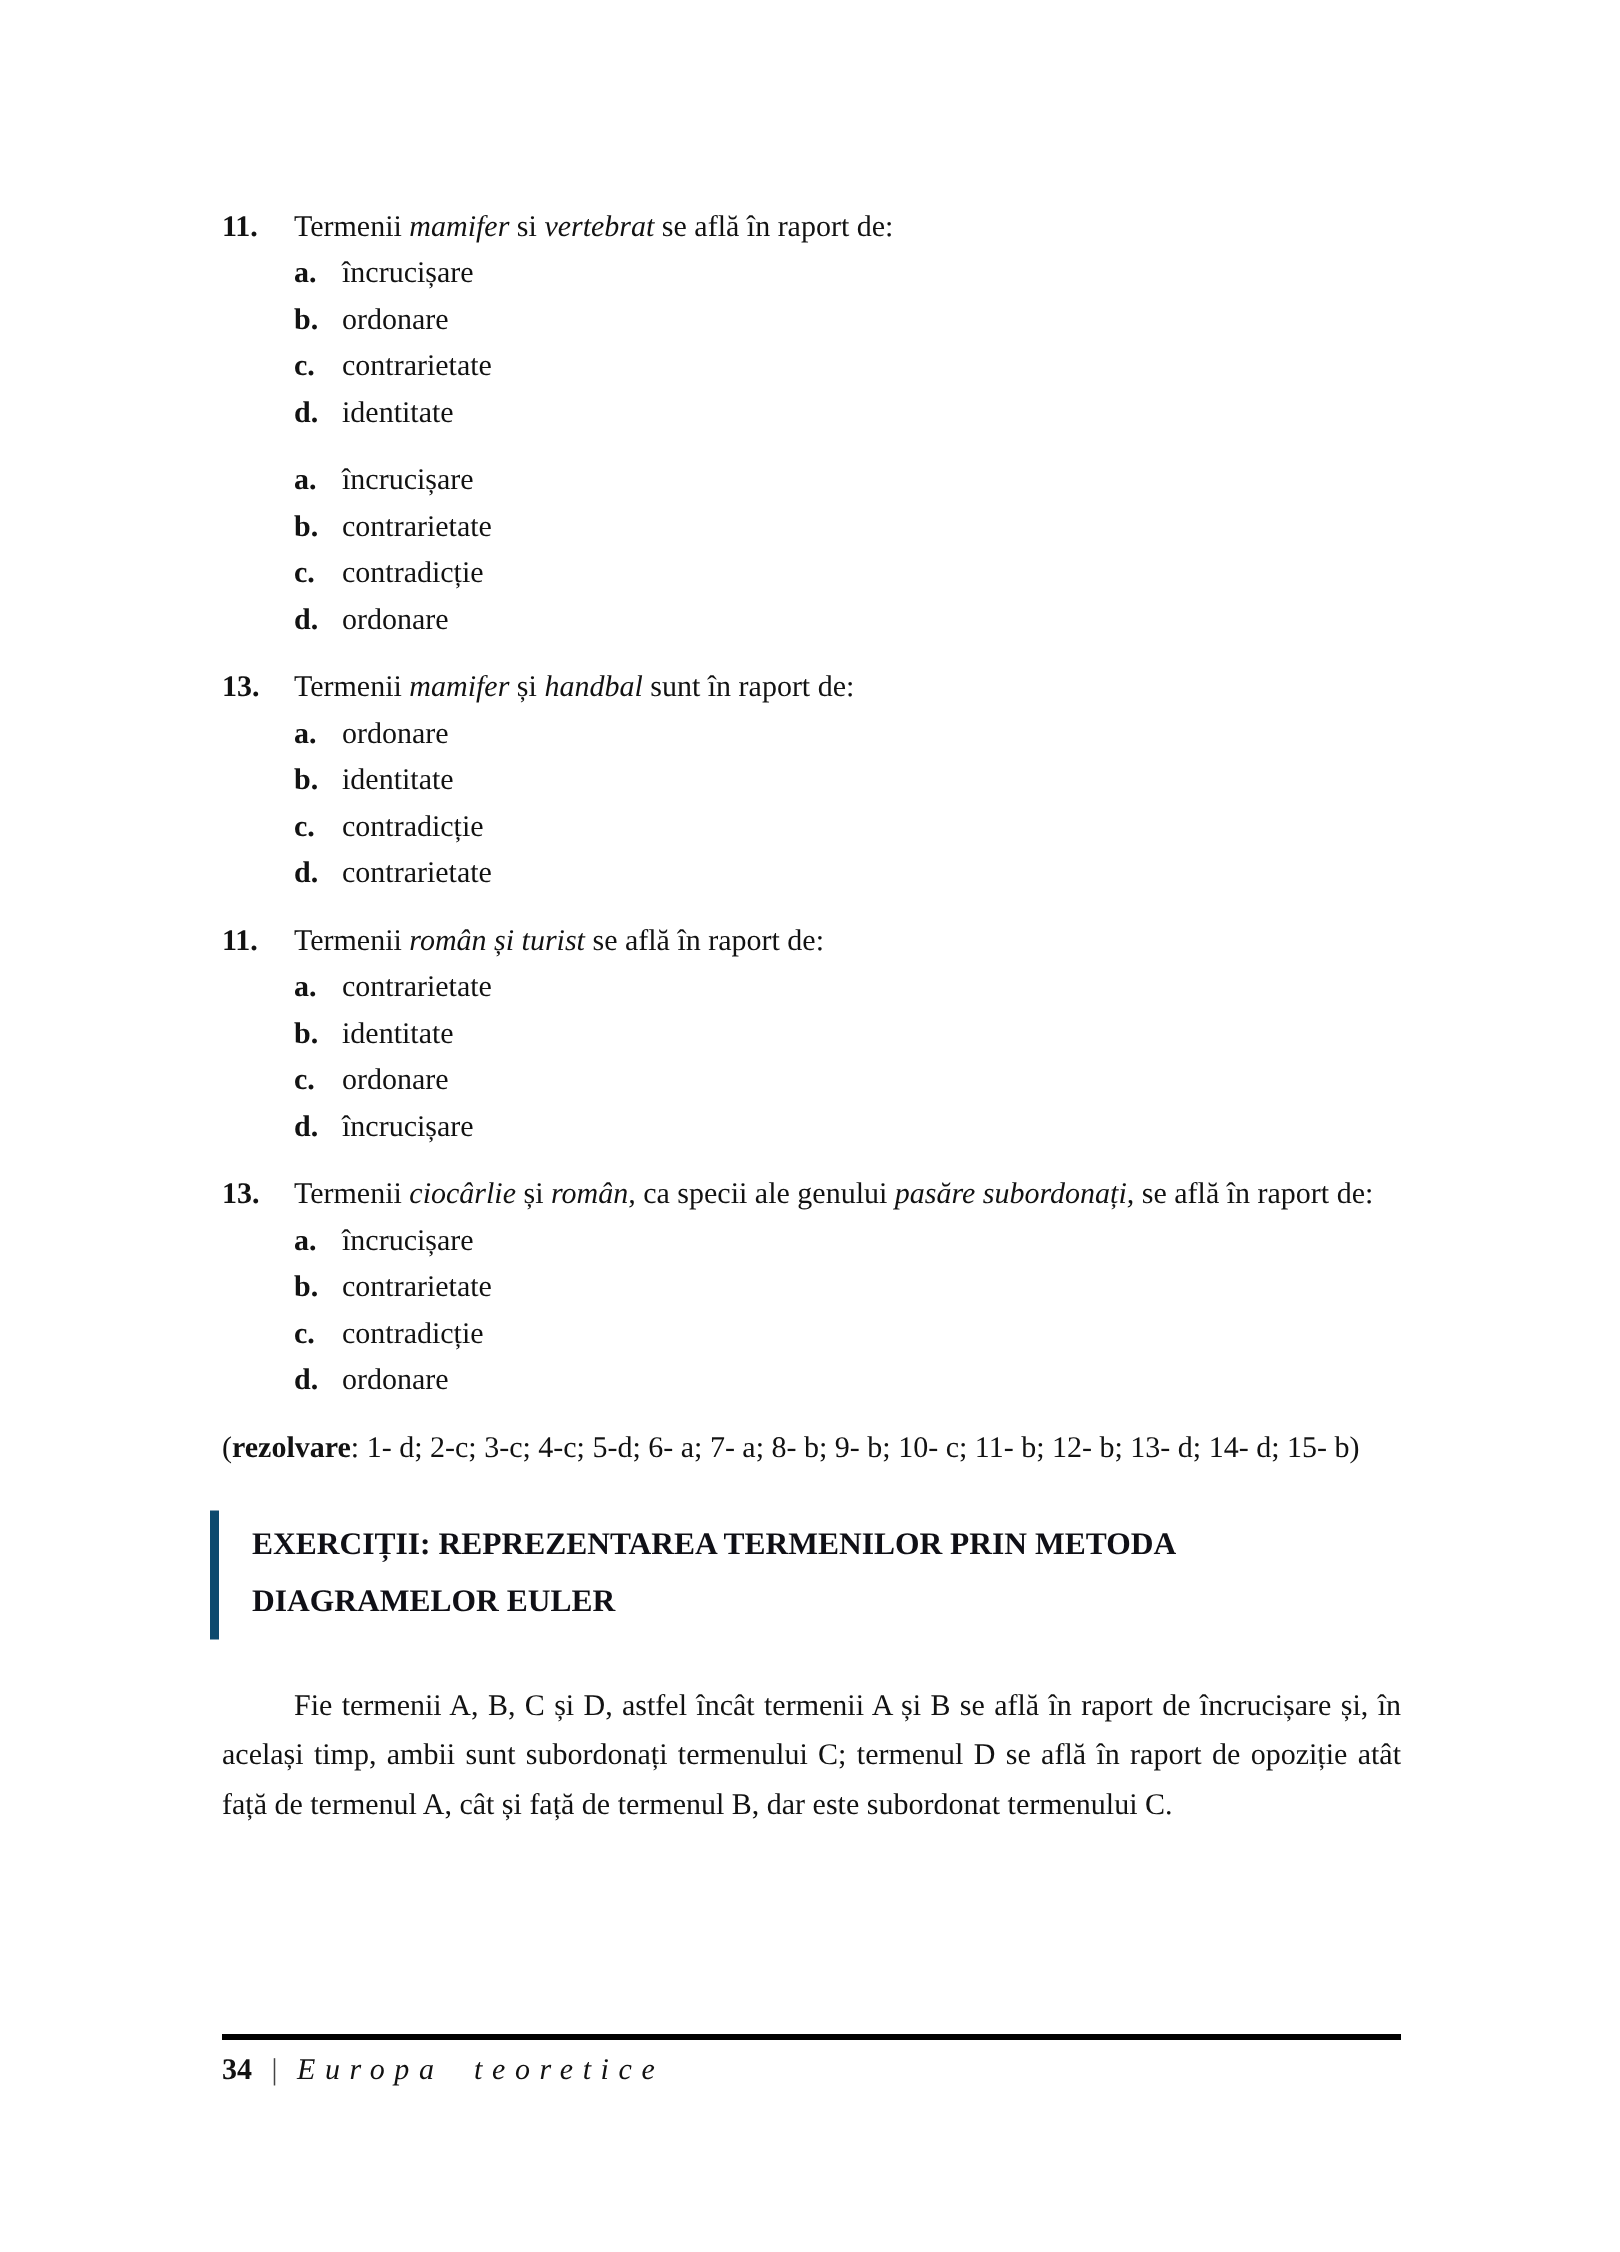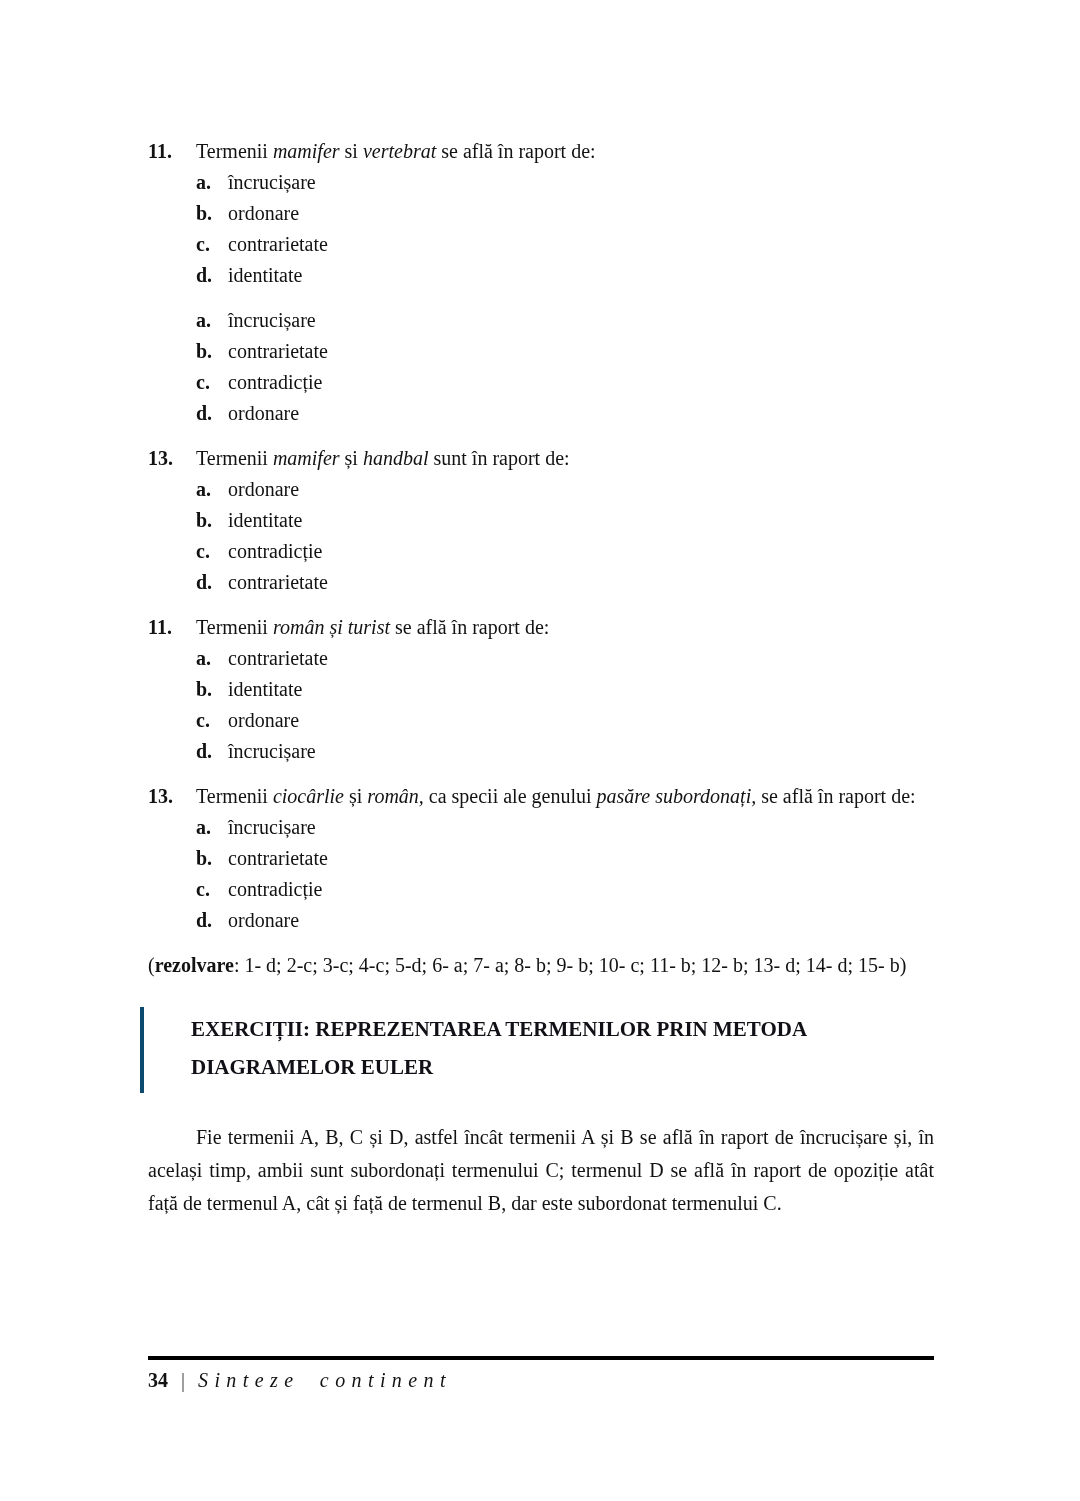--- a/index.html
+++ b/index.html
@@ -42,22 +42,22 @@
   }
   .it { font-style: italic; }
   .bd { font-weight: bold; }
   .solution {
     margin-top: 1px;
     margin-bottom: 0;
   }
   .section-heading {
     margin-top: 26px;
     margin-left: -8px;
-    border-left: 4px solid #0c4a6e;
-    padding: 4px 0 6px 47px;
+    border-left: 6px solid #0c4a6e;
+    padding: 4px 0 6px 22px;
     font-weight: bold;
     font-size: 21px;
     line-height: 1.8;
     color: #101016;
     width: 794px;
   }
   .body-paragraph {
     margin-top: 28px;
     text-align: justify;
     text-indent: 48px;
@@ -234,17 +234,17 @@
 
     <p class="body-paragraph">Fie termenii A, B, C și D, astfel încât termenii A și B se află în raport de încrucișare și, în același timp, ambii sunt subordonați termenului C; termenul D se află în raport de opoziție atât față de termenul A, cât și față de termenul B, dar este subordonat termenului C.</p>
 
   </div>
 
   <div class="footer">
     <hr class="footer-rule">
     <div class="footer-text">
       <span class="footer-page">34</span>
       <span class="footer-sep">|</span>
-      <span class="footer-title">Sinteze continent</span>
+      <span class="footer-title">Europa teoretice</span>
     </div>
   </div>
 
 </div>
 
 </body></html>

